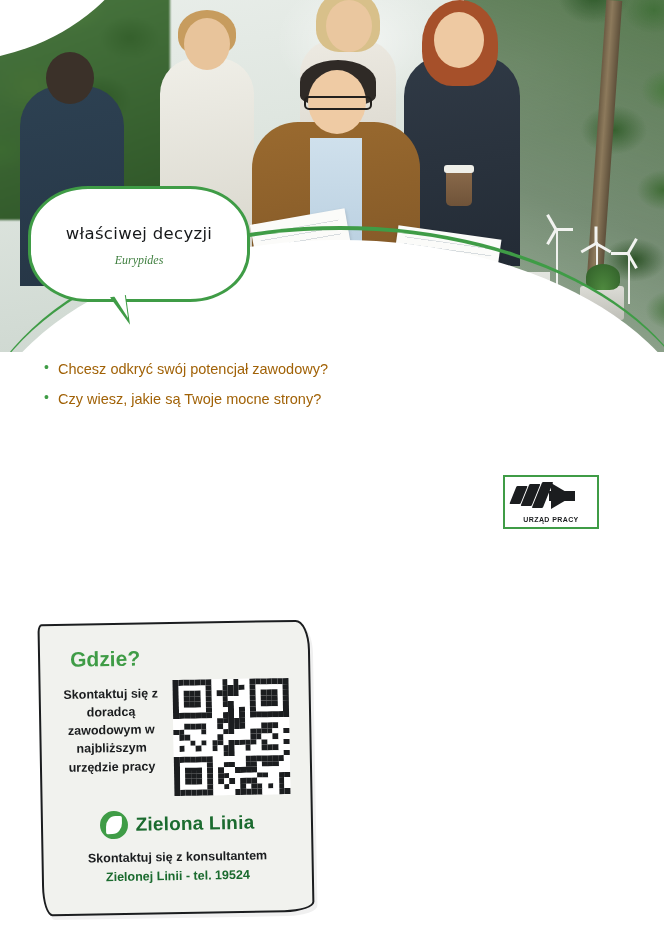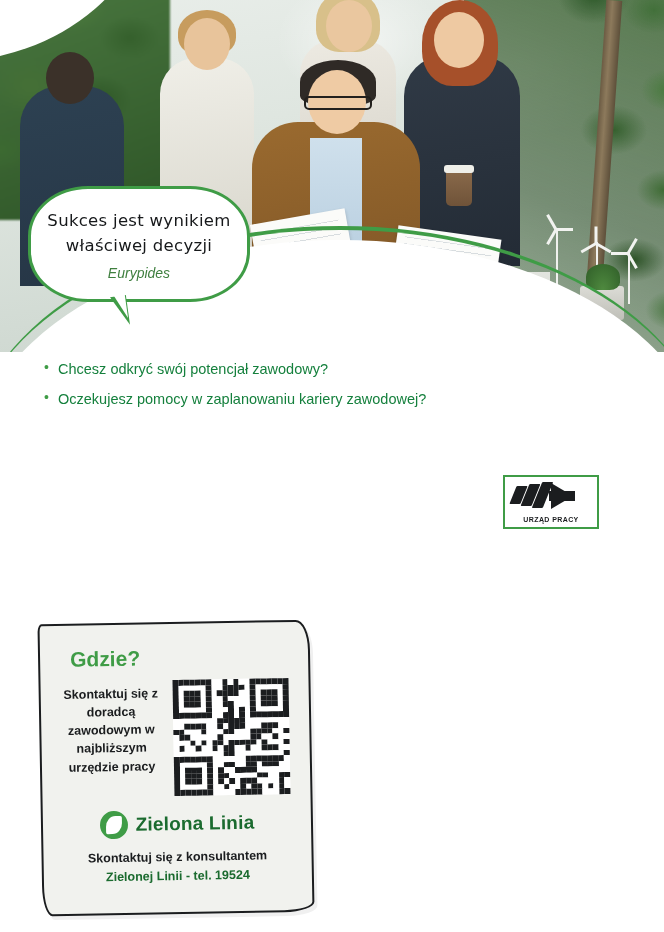--- a/index.html
+++ b/index.html
@@ -186,38 +186,38 @@
     position: absolute; inset: 0;
     display: flex; flex-direction: column; align-items: center; justify-content: center;
     padding: 8px 14px 6px;
   }
   .bubble-line {
     font-family: "DejaVu Sans", sans-serif;
     font-size: 16.5px; color: #16181a; letter-spacing: .3px;
     line-height: 1.5; text-align: center; font-weight: 500;
   }
   .bubble-author {
-    margin-top: 6px; font-size: 14px; font-style: italic; color: #3f7f3f;
+    margin-top: 6px; font-size: 12px; font-style: italic; color: #3f7f3f; font-family: Liberation Serif, serif;
   }
 
   
   .content {
     position: absolute; top: 360px; left: 0; width: 664px;
     padding: 0 44px;
   }
   .headline {
     font-size: 27.5px; font-weight: bold; color: #3f9c46;
     letter-spacing: -.2px; margin-bottom: 18px;
   }
   .subhead {
     font-size: 13px; font-weight: bold; color: #1b1d1f; margin-bottom: 16px;
   }
   .bullets { list-style: none; }
   .bullets li {
-    font-size: 14.5px; color: #15803d; margin-bottom: 12px;
+    font-size: 14.5px; color: #a16207; margin-bottom: 12px;
     padding-left: 14px; position: relative; line-height: 1.25;
   }
   .bullets li:before {
     content: "•"; position: absolute; left: 0; top: -1px; color: #3f9c46; font-size: 14px;
   }
 
   
   .up-logo {
     position: absolute; left: 503px; top: 115px; width: 96px; height: 54px;
     border: 2px solid #3f9c46; background: #ffffff;
@@ -377,30 +377,29 @@
   <div class="plant-pot"></div>
 
   <div class="top-notch"></div>
   <div class="swoosh"></div>
   <div class="swoosh-line"></div>
 </div>
 
 <div class="bubble-tail"></div>
 <div class="bubble">
   <div class="bubble-inner">
-    <div class="bubble-line">Sukces jest wynikiem</div>
     <div class="bubble-line">właściwej decyzji</div>
     <div class="bubble-author">Eurypides</div>
   </div>
 </div>
 
 <div class="content">
   <ul class="bullets">
     <li>Chcesz odkryć swój potencjał zawodowy?</li>
-    <li>Oczekujesz pomocy w zaplanowaniu kariery zawodowej?</li>
+    <li>Czy wiesz, jakie są Twoje mocne strony?</li>
   </ul>
 
   <div class="up-logo">
     <div class="arrow-group">
       <span class="bar"></span>
         <span class="bar"></span>
         <span class="bar"></span>
       <span class="tail"></span>
         <span class="tri"></span>
     </div>

